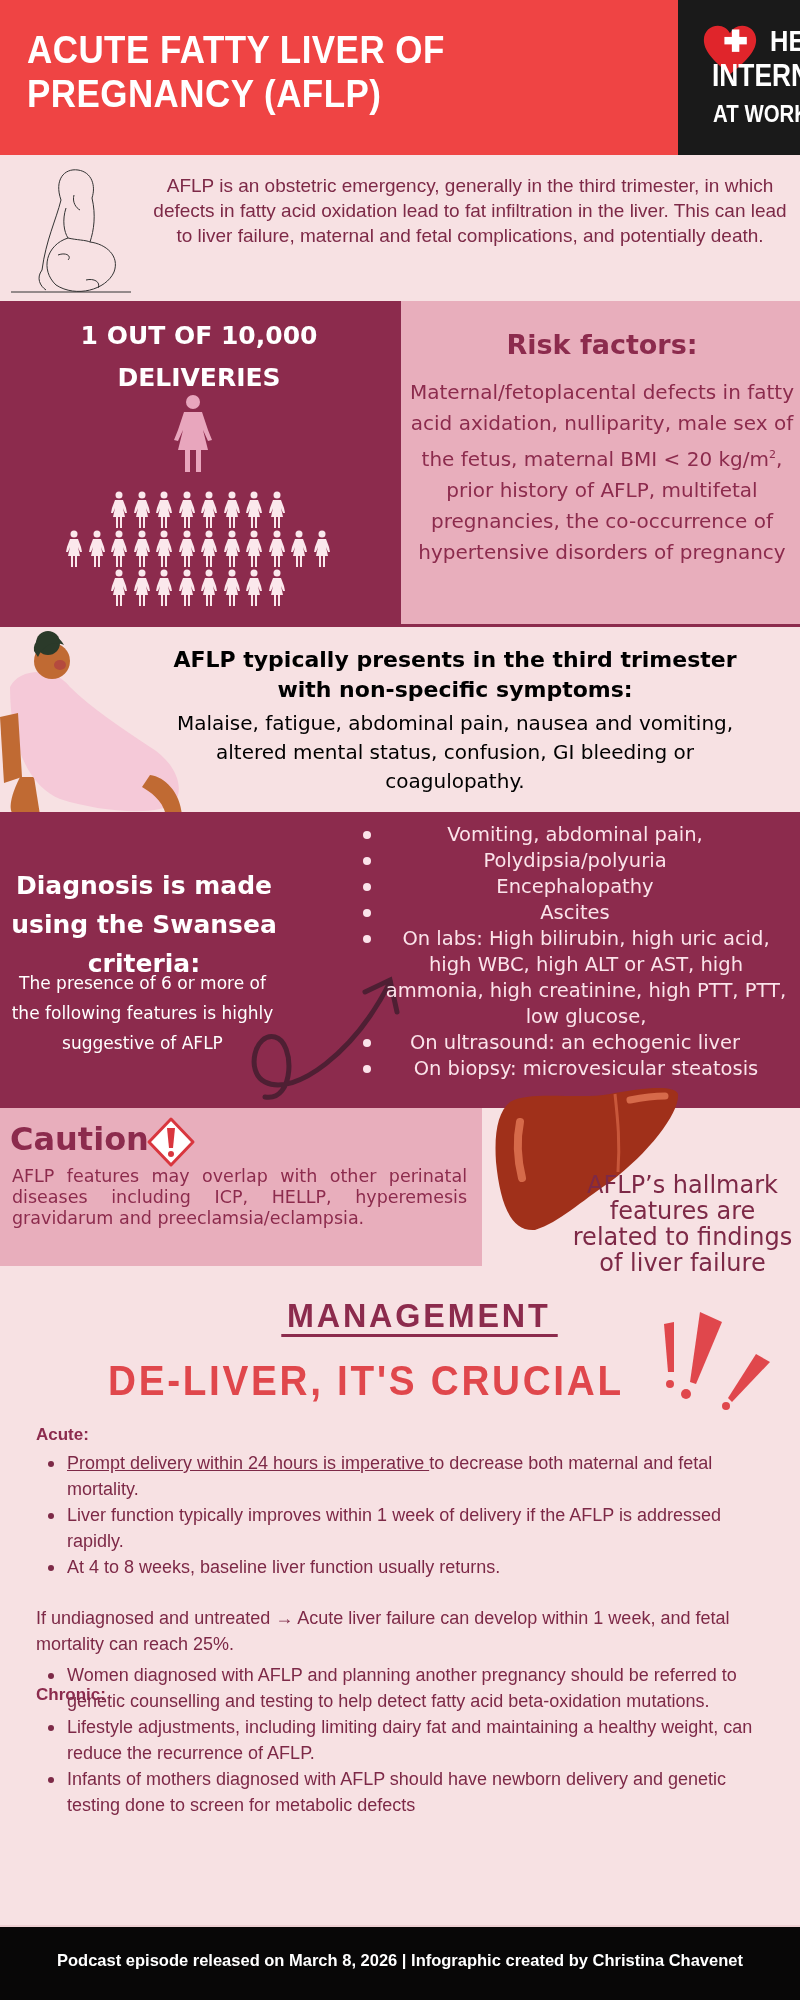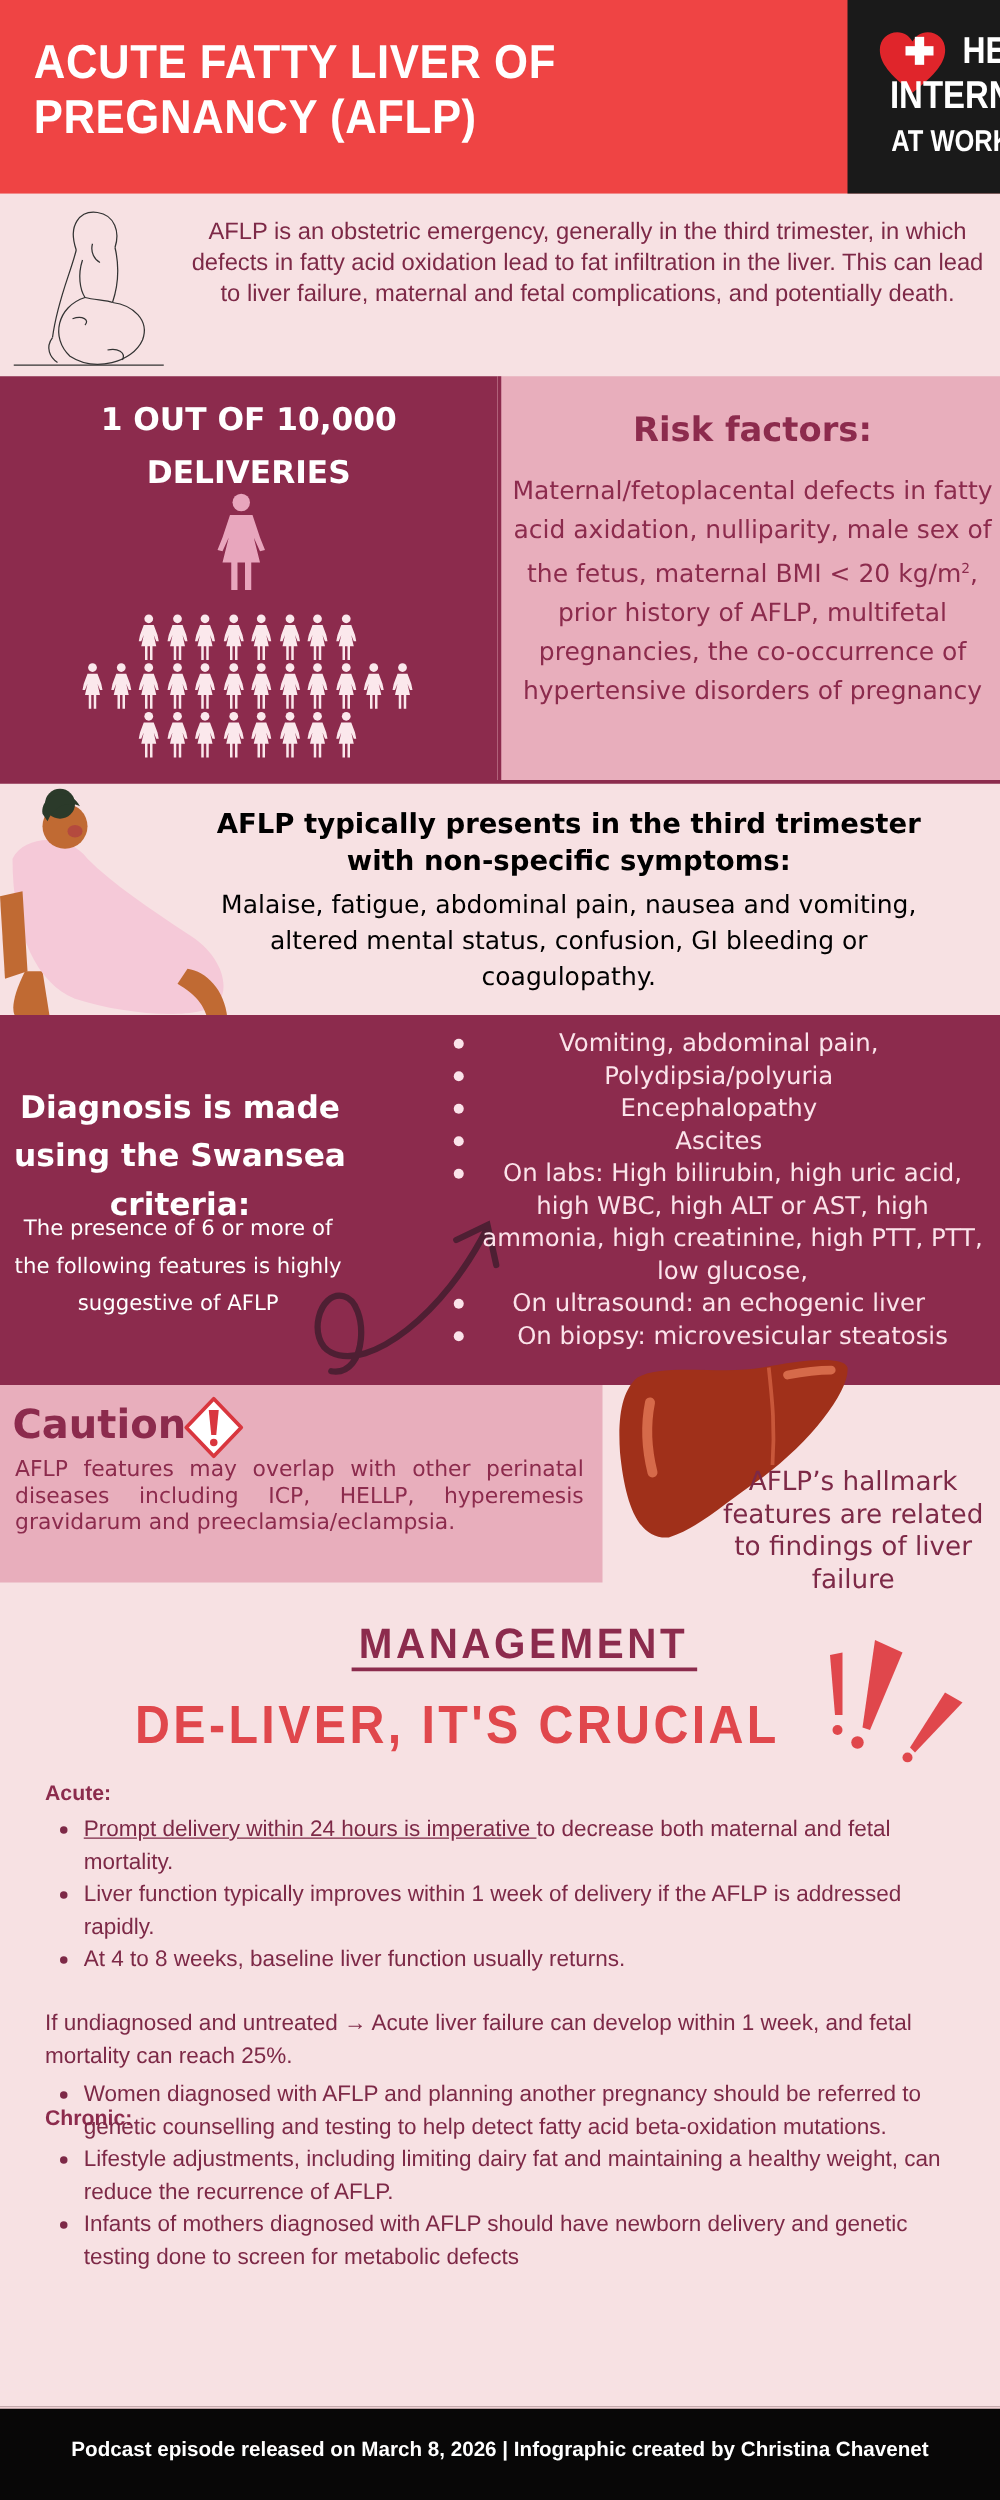--- a/index.html
+++ b/index.html
@@ -48,21 +48,21 @@
     .diag-list { position: absolute; left: 360px; width: 430px; top: 10px; list-style: none; }
     .diag-list li { position: relative; text-align: center; color: #fbe3ea; font-size: 19.5px; line-height: 26px; }
     .diag-list .bullet { position: absolute; left: 3px; top: 9px; width: 8px; height: 8px; border-radius: 50%; background: #fbe3ea; }
 
     
     .caution { position: absolute; left: 0; top: 1108px; width: 482px; height: 158px; background: #e8aebc; }
     .caution-title { position: absolute; left: 10px; top: 12px; font-weight: bold; font-size: 32px; color: #8c2b4d; }
     .caution-icon { position: absolute; left: 146px; top: 8px; width: 50px; height: 52px; }
     .caution-text { position: absolute; left: 12px; width: 455px; top: 58px; font-size: 17.5px; line-height: 21px; color: #8c2b4d; text-align: justify; }
     .liver { position: absolute; left: 490px; top: 1082px; width: 190px; height: 150px; }
-    .hallmark-text { position: absolute; left: 570px; width: 225px; top: 1172px; text-align: center; font-size: 21px; line-height: 26px; color: #7d2947; }
+    .hallmark-text { position: absolute; left: 570px; width: 225px; top: 1172px; text-align: center; font-size: 24px; line-height: 26px; color: #7d2947; }
 
     
     .mgmt-title { position: absolute; left: 0; width: 800px; top: 1296px; text-align: center; margin-left: 20px; }
     .mgmt-title span { display: inline-block; font-family: "Liberation Sans", sans-serif; font-weight: bold; font-size: 34px; letter-spacing: 3px; color: #8c2b4d; border-bottom: 3px solid #8c2b4d; padding: 0 8px 0 6px; line-height: 38px; transform: scaleX(0.95); }
     .slogan { position: absolute; left: 108px; top: 1356px; font-family: "Liberation Sans", sans-serif; font-weight: bold; font-size: 43px; letter-spacing: 3px; color: #e0474c; transform: scaleX(0.9); transform-origin: left; }
     .exclaim { position: absolute; left: 660px; top: 1310px; width: 115px; height: 100px; }
 
     .section-label { position: absolute; left: 36px; font-weight: bold; font-size: 17px; color: #8c2b4d; font-family: "Liberation Sans", sans-serif; }
     .mlist { position: absolute; left: 36px; width: 730px; list-style: none; }
     .mlist li { position: relative; padding-left: 31px; font-size: 18px; line-height: 26px; color: #7d2947; font-family: "Liberation Sans", sans-serif; }

